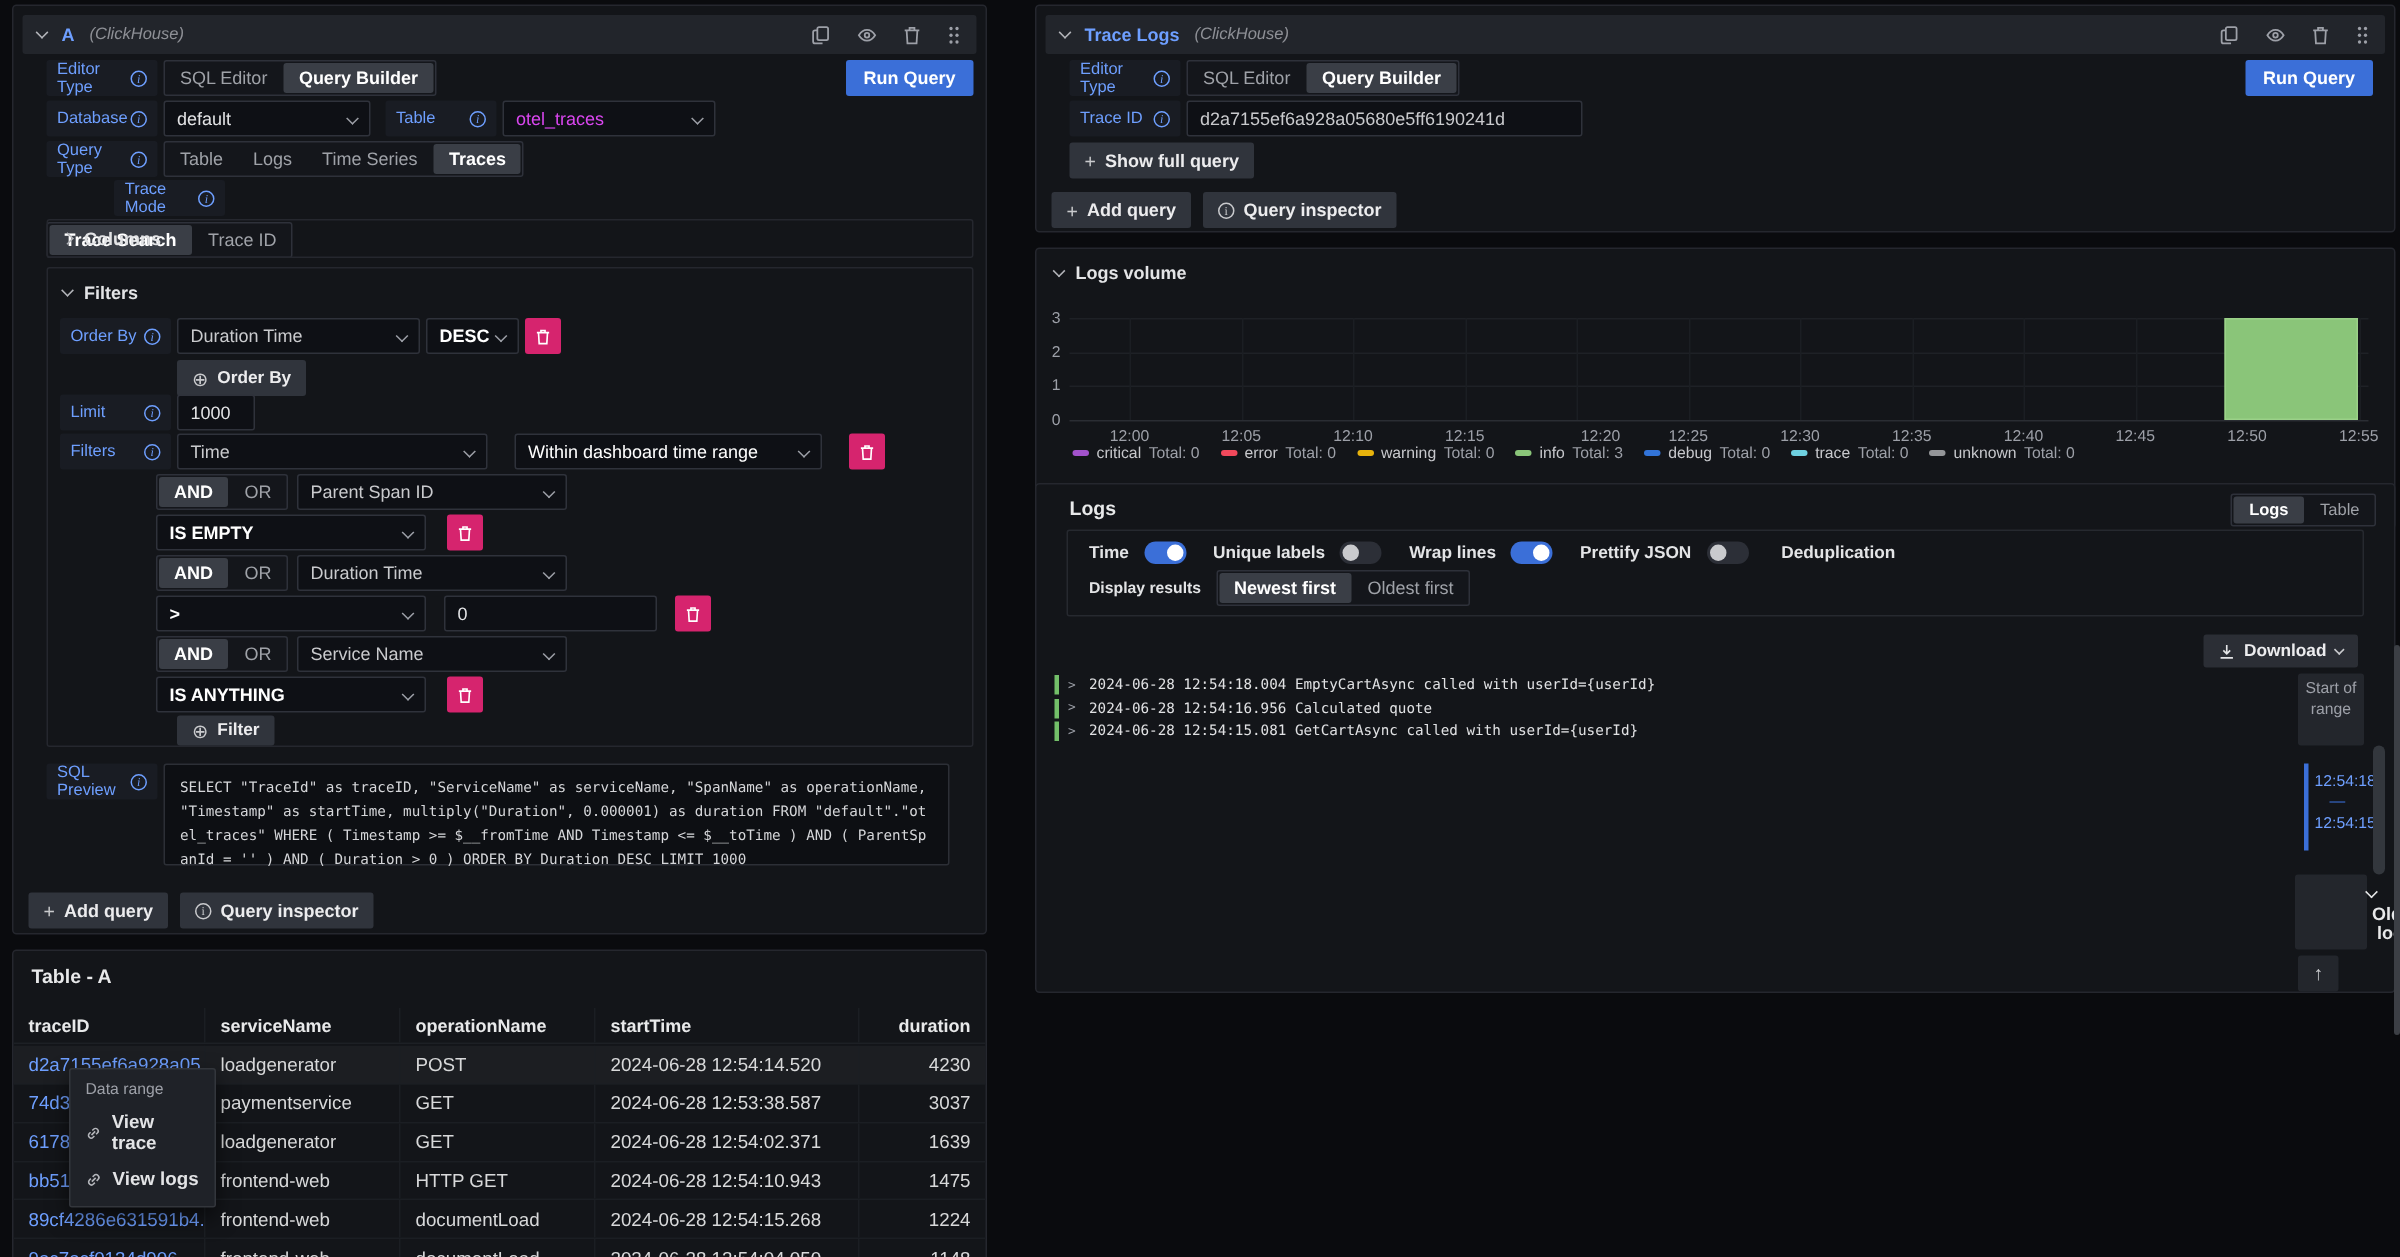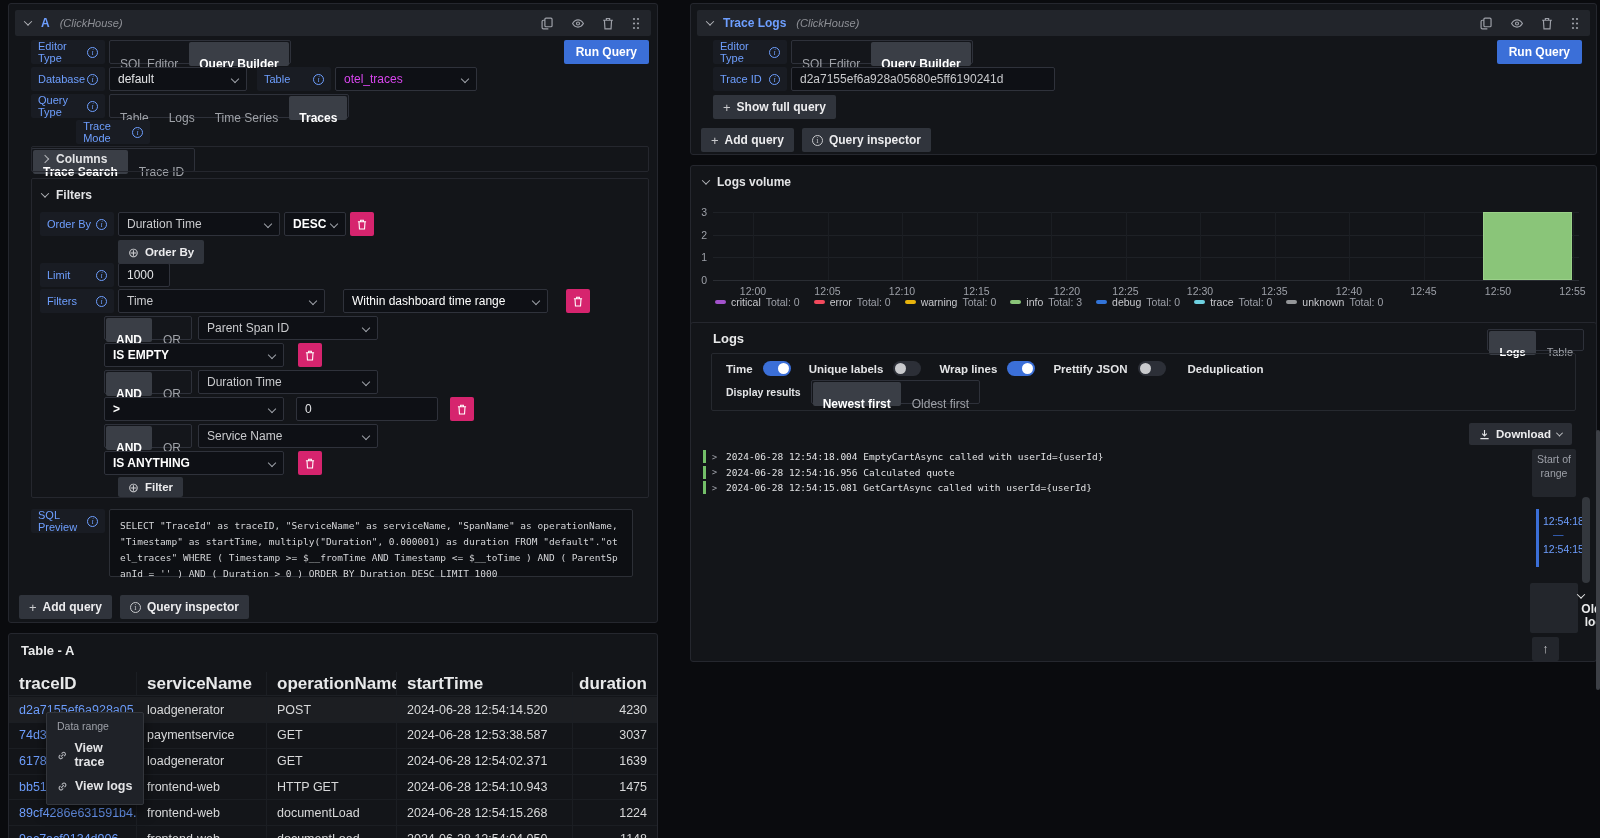--- a/index.html
+++ b/index.html
@@ -21,42 +21,42 @@
          justify-content:center; font-family:"Liberation Serif",serif; flex:none; }
   .sel { height:24px; background:#0e1015; border:1px solid #2f323b; border-radius:2px;
          color:#c9cacd; font-size:12px; padding:0 22px 0 8px; position:relative;
          display:flex; align-items:center; white-space:nowrap; overflow:hidden; }
   .sel::after { content:''; position:absolute; right:8px; top:8px; width:5px; height:5px;
                 border-right:1.4px solid #9da0a8; border-bottom:1.4px solid #9da0a8;
                 transform:rotate(45deg); }
   .inp { height:24px; background:#0e1015; border:1px solid #2f323b; border-radius:2px;
          color:#e3e4e6; font-size:12px; padding:0 8px; outline:none; }
   .seg { display:flex; border:1px solid #2e313a; background:#14161b; border-radius:2px; height:24px; }
-  .seg .opt { padding:12px 10px; line-height:21px; font-size:12px; color:#9fa2a8; margin:1px 0;
+  .seg .opt { padding:0 10px; line-height:21px; font-size:12px; color:#9fa2a8; margin:1px 0;
               white-space:nowrap; cursor:default;text-align:right; }
   .seg .opt.on { background:#3a3e46; color:#fff; font-weight:700; border-radius:2px; margin:1px; }
   .btn2 { background:#30343c; color:#ececee; font-size:12px; font-weight:500; height:24px;
           padding:0 10px; border-radius:2px; display:inline-flex; align-items:center; gap:6px;
           border:none; white-space:nowrap; }
   .btn2 .plus { font-size:13px; color:#c9cacd; }
   .btnrun { background:#3b6fd8; color:#fff; font-weight:700; font-size:12px; height:24px;
             padding:0 12px; border-radius:2px; border:none; display:inline-flex; align-items:center; }
   .btndel { background:#d6246e; width:24px; height:24px; border-radius:2px; flex:none;
             display:flex; align-items:center; justify-content:center; border:none; }
   .cbox { position:absolute; left:22px; right:8px; border:1px solid #25272e; border-radius:2px; }
   .secthead { display:flex; align-items:center; gap:8px; font-size:12px; font-weight:700; color:#e3e4e6; }
   .chev { width:6px; height:6px; border-right:1.5px solid #b3b5ba; border-bottom:1.5px solid #b3b5ba;
           display:inline-block; flex:none; }
   .chev.down { transform:rotate(45deg) translate(-1px,-1px); }
   .chev.right { transform:rotate(-45deg); }
   .sqlbox { background:#0d0f13; border:1px solid #2c2f36; border-radius:2px;
             font-family:"DejaVu Sans Mono",monospace; font-size:9.5px; line-height:16px;
             color:#d5d6d9; padding:8px 10px; white-space:pre-wrap; word-break:break-all; }
   
-  .thead { position:absolute; left:0; right:0; display:flex; font-size:17px; font-weight:700;
+  .thead { position:absolute; left:0; right:0; display:flex; font-size:12px; font-weight:700;
            color:#e8e9ea; border-bottom:1px solid #1d2025; height:24px; align-items:center; }
   .trow  { position:absolute; left:0; right:0; display:flex; font-size:12.5px; color:#d8d9da;
            height:26px; align-items:center; border-bottom:1px solid #1b1e23; }
   .trow.hl { background:rgba(255,255,255,0.04); }
   .tc { padding:0 10px; overflow:hidden; white-space:nowrap; text-overflow:ellipsis;
         border-right:1px solid #1b1e23; height:100%; display:flex; align-items:center; }
   .tc.c1 { width:128px; flex:none; }
   .tc.c2 { width:130px; flex:none; }
   .tc.c3 { width:130px; flex:none; }
   .tc.c4 { width:176px; flex:none; }

